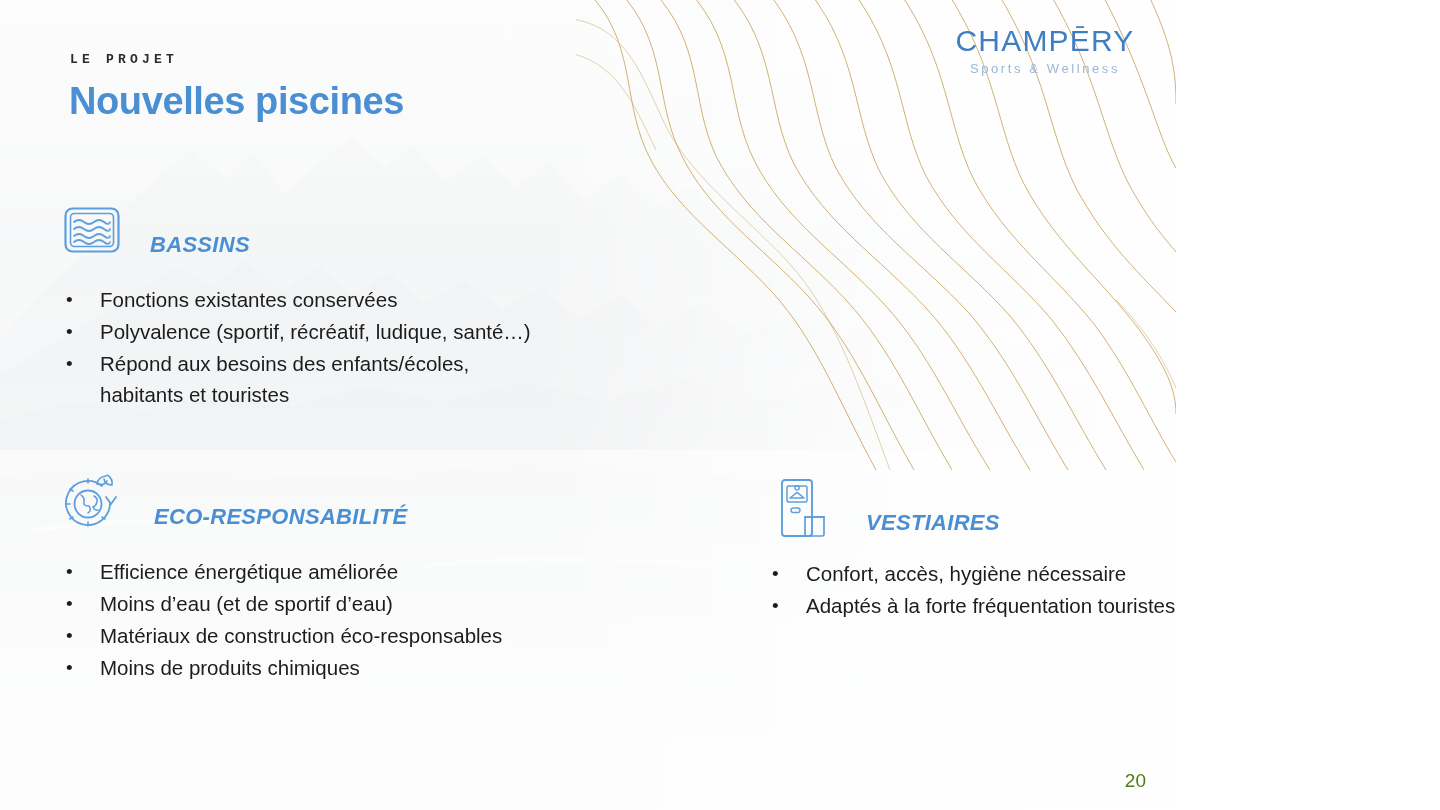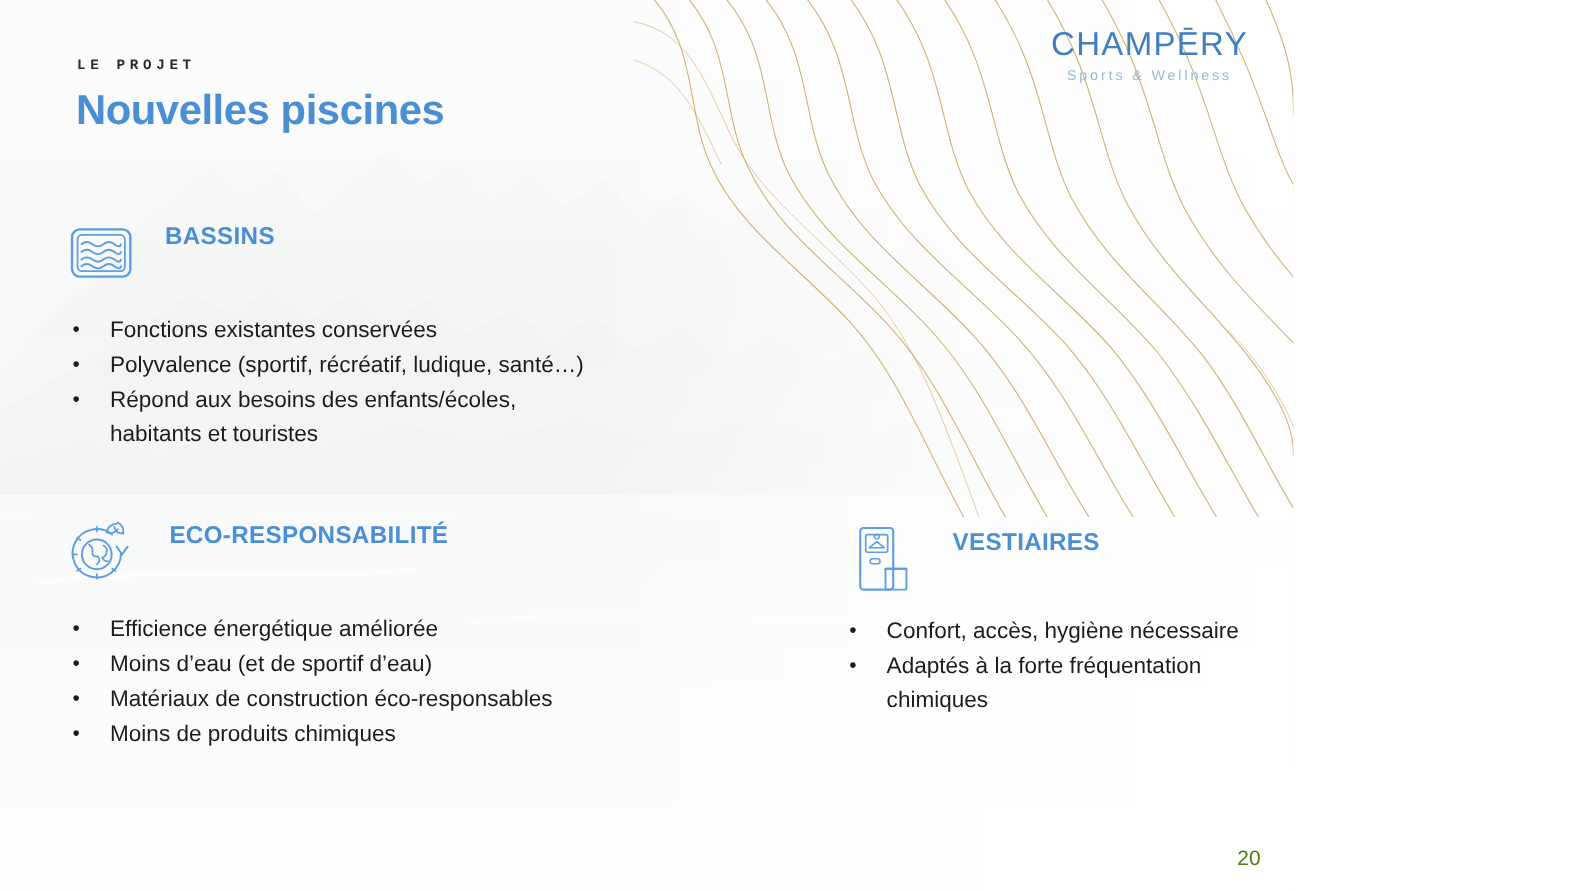--- a/index.html
+++ b/index.html
@@ -108,21 +108,22 @@
     letter-spacing: -0.4px;
     color: #4a8fd4;
     z-index: 5;
   }
 
   
   .section { position: absolute; z-index: 5; }
 
   .sec-head {
     display: flex;
-    align-items: flex-start;
+    align-items: flex-end;
+    font-style: italic;
   }
   .sec-icon {
     width: 64px;
     height: 56px;
     flex: 0 0 64px;
     display: flex;
     align-items: center;
     justify-content: center;
   }
   .sec-title {
@@ -326,20 +327,20 @@
         <span class="sec-title">VESTIAIRES</span>
       </div>
     </div>
     <ul class="bullets">
       <li>
         <span class="dot">•</span>
         <span class="txt">Confort, accès, hygiène nécessaire</span>
       </li>
       <li>
         <span class="dot">•</span>
-        <span class="txt">Adaptés à la forte fréquentation chimiques</span>
+        <span class="txt">Adaptés à la forte fréquentation touristes</span>
       </li>
     </ul>
   </div>
 
   <div class="slide-no">20</div>
 
 </div>
 
 </body></html>

